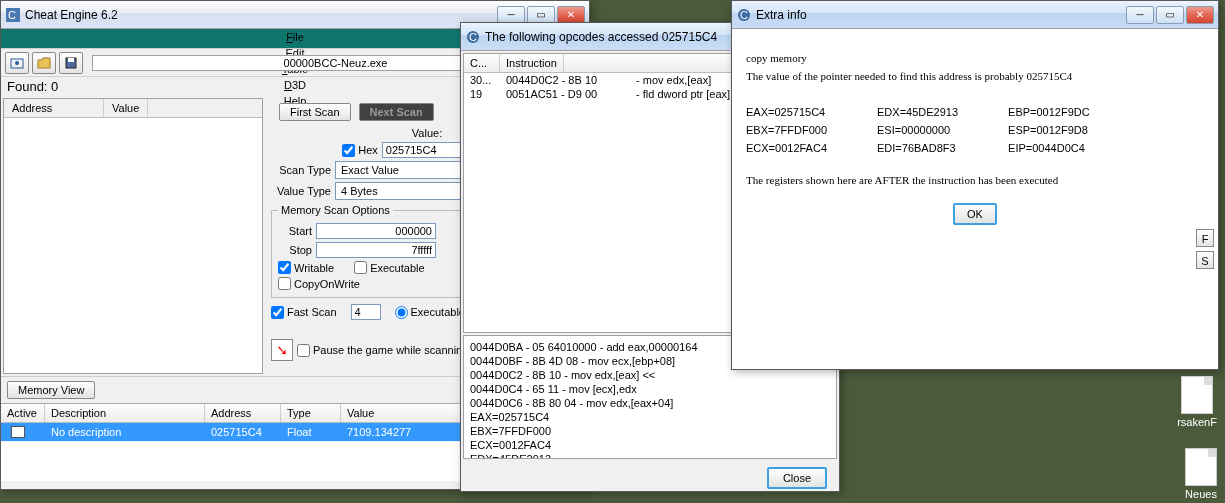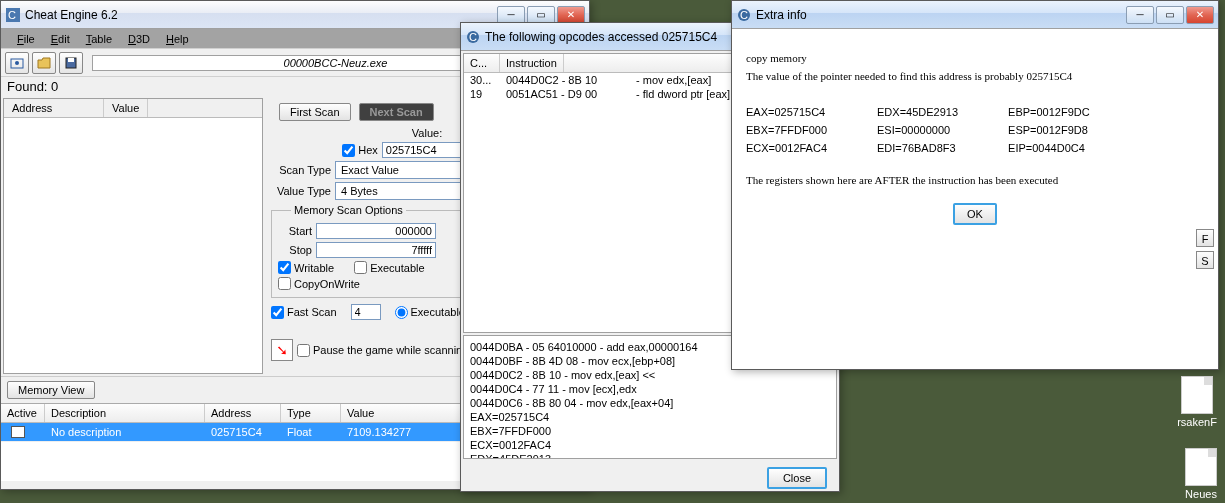--- a/index.html
+++ b/index.html
@@ -8,46 +8,46 @@
 .window { position: absolute; background: #f0f0f0; border: 1px solid #5a5a5a; box-shadow: 2px 2px 8px rgba(0,0,0,0.3); }
 
 .titlebar { height: 28px; background: linear-gradient(to bottom, #fdfdfe 0%, #e9edf5 45%, #d6dff0 46%, #dce5f5 100%); border-bottom: 1px solid #a0a0a0; display: flex; align-items: center; padding: 0 4px; }
 .titlebar.active { background: linear-gradient(to bottom, #ebf3fd 0%, #d5e5f9 45%, #bcd4f2 46%, #c9ddf5 100%); }
 .titlebar-icon { width: 16px; height: 16px; margin-right: 4px; display: inline-flex; align-items: center; justify-content: center; }
 .titlebar-text { flex: 1; font-size: 12px; color: #000; }
 .titlebar-buttons { display: flex; gap: 2px; }
 .titlebar-btn { width: 28px; height: 18px; border: 1px solid #8a9db3; border-radius: 2px; background: linear-gradient(to bottom, #f5f9fe 0%, #e0ebf8 50%, #cde0f5 100%); display: flex; align-items: center; justify-content: center; font-size: 10px; cursor: pointer; }
 .titlebar-btn.close { background: linear-gradient(to bottom, #f09a8f 0%, #e16553 50%, #d64530 100%); color: #fff; }
 
-.menubar { height: 20px; background: #a3a3a3; display: flex; align-items: center; padding: 0 8px; border-bottom: 1px solid #d0d0d0; }
+.menubar { height: 20px; background: #0f766e; display: flex; align-items: center; padding: 0 20px; border-bottom: 1px solid #d0d0d0; flex-direction: column; }
 .menubar span { padding: 2px 8px; cursor: pointer; }
 .menubar span u { text-decoration: underline; }
 
-.toolbar { height: 28px; background: #f0f0f0; display: flex; align-items: center; padding: 2px 4px; gap: 3px; border-bottom: 1px solid #d0d0d0; font-style: italic; }
+.toolbar { height: 28px; background: #f0f0f0; display: flex; align-items: center; padding: 2px 4px; gap: 3px; border-bottom: 1px solid #d0d0d0; }
 .tool-btn { width: 24px; height: 22px; border: 1px solid #888; border-radius: 2px; background: linear-gradient(to bottom,#fefefe,#e5e5e5); display: flex; align-items: center; justify-content: center; cursor: pointer; }
 .progress-bar { flex: 1; height: 16px; border: 1px solid #a0a0a0; background: #fff; margin: 0 6px; display: flex; align-items: center; justify-content: center; font-size: 10px; }
 
 .status-line { padding: 2px 6px; font-size: 13px; }
 
 .main-split { display: flex; height: 280px; }
 .left-pane { width: 260px; border: 1px solid #a0a0a0; margin: 2px; background: #fff; }
 .left-header { display: flex; background: #f0f0f0; border-bottom: 1px solid #bbb; }
 .left-header div { padding: 3px 8px; border-right: 1px solid #ccc; }
 .right-pane { flex: 1; padding: 4px 6px; }
 
 .btn { padding: 2px 10px; border: 1px solid #888; border-radius: 2px; background: linear-gradient(to bottom,#fefefe,#e3e3e3); cursor: pointer; font-size: 11px; }
 .btn:disabled { color: #999; background: #404040; font-weight: bold; }
 .btn.hl { border: 2px solid #3ba1e3; padding: 3px 14px; }
 
 .form-row { display: flex; align-items: center; margin: 3px 0; gap: 4px; font-size: 11px; }
 .form-row label { width: 60px; text-align: right; }
 input[type=text] { border: 1px solid #7a9ac0; padding: 1px 3px; font-size: 11px; background: #fff; }
 select { border: 1px solid #7a9ac0; padding: 1px; font-size: 11px; background: #fff; }
 fieldset { border: 1px solid #bbb; padding: 4px 6px; margin-top: 4px; }
-fieldset legend { font-size: 11px; padding: 0 3px; margin-left: 13px; }
+fieldset legend { font-size: 11px; padding: 0 3px; }
 
 .chk { display: inline-flex; align-items: center; gap: 3px; }
 .chk input { margin: 0; }
 
 .bottom-bar { display: flex; align-items: center; padding: 2px 6px; border-top: 1px solid #ccc; gap: 6px; }
 .red-arrow { width: 22px; height: 22px; border: 1px solid #888; background: #fff; display: flex; align-items: center; justify-content: center; color: red; font-size: 14px; }
 .no-sign { width: 22px; height: 22px; border: 1px solid #888; background: #fff; display: flex; align-items: center; justify-content: center; color: red; font-size: 16px; font-weight: bold; }
 
 .table-area { border-top: 1px solid #aaa; }
 .table-header { display: flex; background: linear-gradient(to bottom,#fdfdfd,#ededed); border-bottom: 1px solid #bbb; }
@@ -264,21 +264,21 @@
           <div style="width:130px">0051AC51 - D9 00</div>
           <div>- fld dword ptr [eax]</div>
         </div>
       </div>
   </div>
   <div class="disasm-box" style="height:124px; overflow:hidden;">
     <div id="disasm-lines">
         <div>0044D0BA - 05 64010000 - add eax,00000164</div>
         <div>0044D0BF - 8B 4D 08  - mov ecx,[ebp+08]</div>
         <div>0044D0C2 - 8B 10  - mov edx,[eax] &lt;&lt;</div>
-        <div>0044D0C4 - 77 11  - mov [ecx],edx</div>
+        <div>0044D0C4 - 65 11  - mov [ecx],edx</div>
         <div>0044D0C6 - 8B 80 04  - mov edx,[eax+04]</div>
         <div></div>
         <div>EAX=025715C4</div>
         <div>EBX=7FFDF000</div>
         <div>ECX=0012FAC4</div>
         <div>EDX=45DE2913</div>
       </div>
   </div>
   <div style="text-align:right; padding:6px 12px;">
     <button class="btn hl">Close</button>

